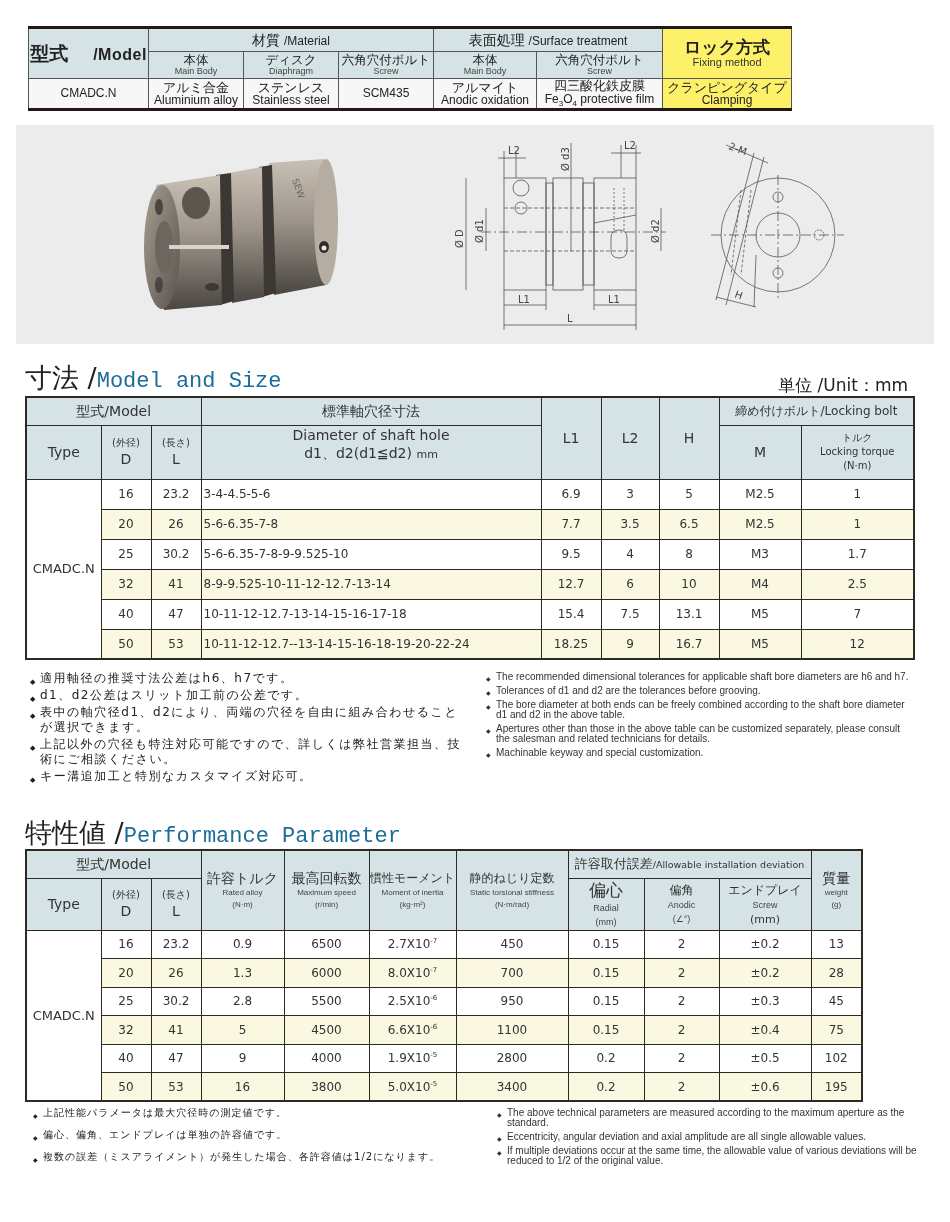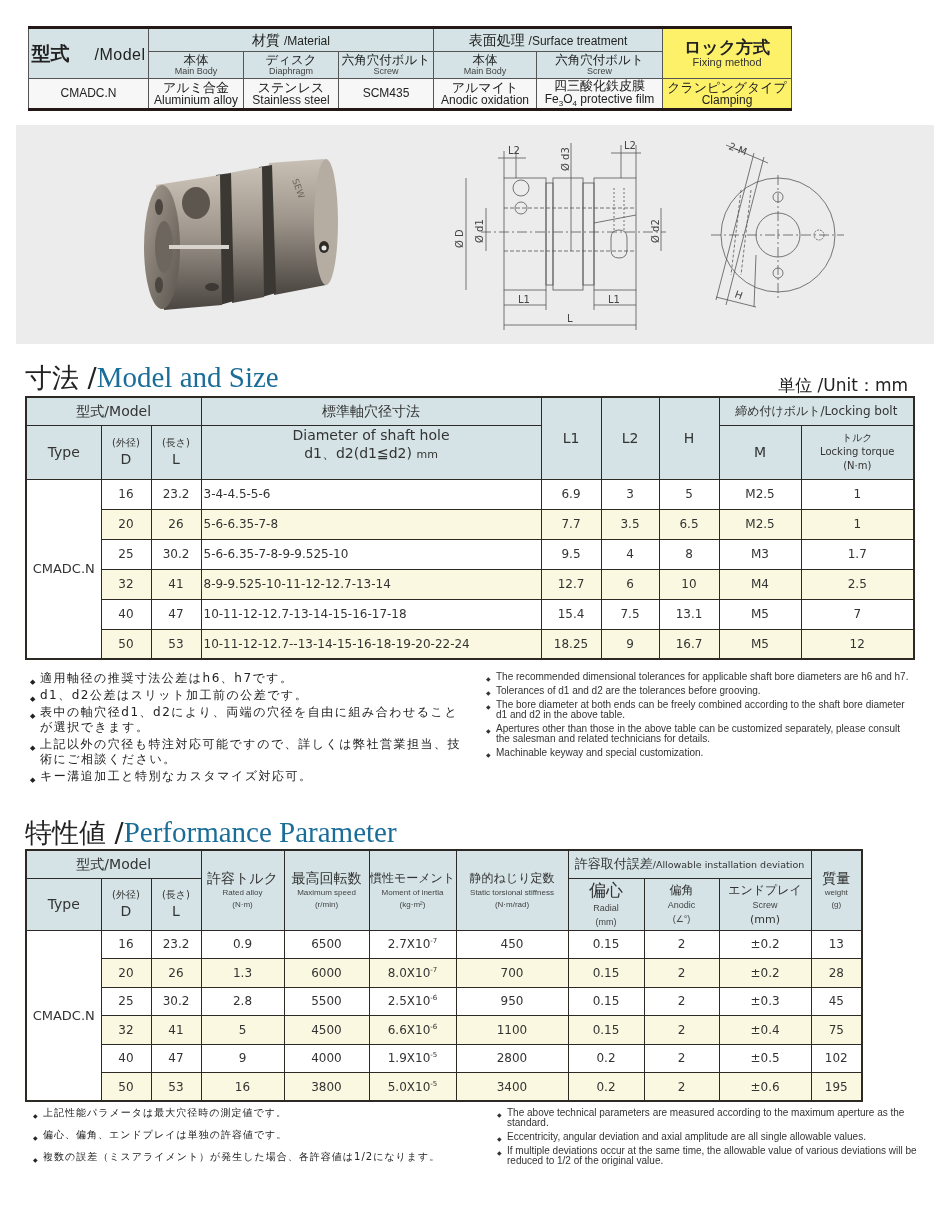--- a/index.html
+++ b/index.html
@@ -13,33 +13,33 @@
   .mat-table tr.bottom-border td { border-bottom: 3px solid #231815; }
   .mat-table .hdr { background: #d5e3e6; }
   .mat-table .yel { background: #fdf16a; }
   .mat-table .row-data td { background: #f7f7f7; height: 31px; }
   .mat-table .row-data td.yel { background: #fdf16a; }
   .mat-table .jp-sm { font-size: 12.5px; color: #222; display: block; }
   .mat-table .en-xs { font-size: 9px; color: #444; display: block; }
   .mat-table .jp-md { font-size: 13px; display: block; }
   .mat-table .en-md { font-size: 12px; display: block; }
   .mat-table .model-hdr { font-size: 19px; font-weight: bold; }
-  .mat-table .model-hdr span.en { font-weight: normal; font-size: 16px; letter-spacing: 0.5px; margin-left: 25px; }
+  .mat-table .model-hdr span.en { font-weight: bold; font-size: 16px; letter-spacing: 0.5px; margin-left: 25px; }
   .mat-table .group-hdr { font-size: 14px; height: 24px; }
   .mat-table .group-hdr .en { font-size: 12px; }
   .mat-table .lock-hdr .jp { font-size: 17px; font-weight: bold; display: block; }
   .mat-table .lock-hdr .en { font-size: 11px; display: block; color: #333; }
 
   
   .img-panel { position: absolute; left: 16px; top: 125px; width: 918px; height: 219px; background: #ececec; }
   .img-panel svg { position: absolute; }
 
   
   .sec-title { position: absolute; left: 25px; font-size: 27px; color: #222; white-space: nowrap; font-family: "DejaVu Sans", sans-serif; }
-  .sec-title .en { color: #1b6d99; font-size: 29px; font-family: Liberation Serif, serif; }
+  .sec-title .en { color: #1b6d99; font-size: 22px; font-family: Liberation Mono, monospace; }
   .unit-label { position: absolute; right: 42px; top: 374px; font-size: 17px; font-family: "DejaVu Sans", sans-serif; }
 
   
   table.spec { position: absolute; border-collapse: collapse; table-layout: fixed; font-family: "DejaVu Sans", sans-serif; }
   table.spec td { border: 1.5px solid #2d2a26; text-align: center; vertical-align: middle; font-size: 12px; color: #333; padding: 0; }
   table.spec { border: 2px solid #2d2a26; }
   table.spec .hdr { background: #d5e3e6; color: #333; }
   table.spec tr.odd td.cell { background: #ffffff; }
   table.spec tr.even td.cell { background: #fbf8e1; }
   table.spec td.type-cell { background: #ffffff; font-size: 13px; }

